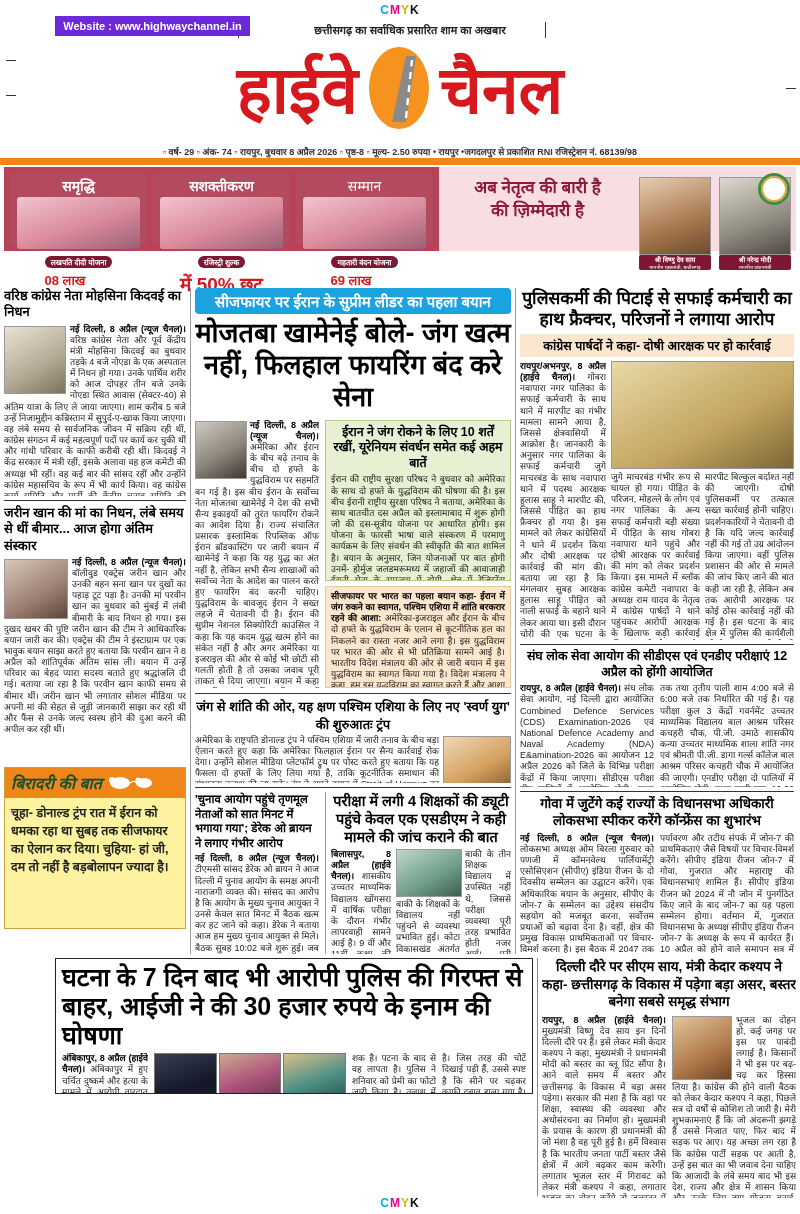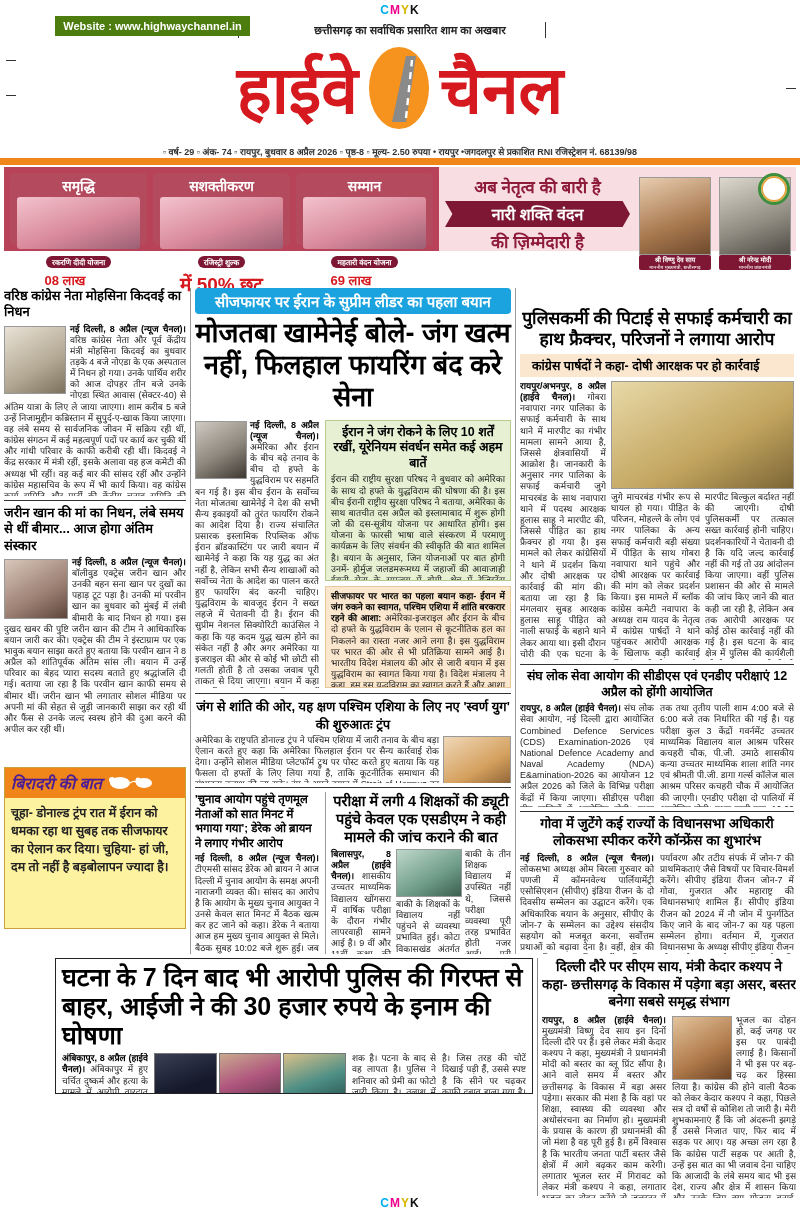--- a/index.html
+++ b/index.html
@@ -36,21 +36,21 @@
 <div id="page">
 
   <div class="abs cmyk" style="top:3px;left:0;width:100%;text-align:center;"><span class="c">C</span><span class="m">M</span><span class="y">Y</span><span class="k">K</span></div>
 
   <div class="abs" style="top:60px;left:6px;width:10px;border-top:1px solid #333;"></div>
   <div class="abs" style="top:95px;left:6px;width:10px;border-top:1px solid #333;"></div>
   <div class="abs" style="top:88px;right:4px;width:10px;border-top:1px solid #333;"></div>
   <div class="abs" style="top:22px;left:238px;height:16px;border-left:1px solid #333;"></div>
   <div class="abs" style="top:22px;left:545px;height:16px;border-left:1px solid #333;"></div>
 
-  <div class="abs" style="top:16px;left:55px;width:195px;background:#4d7c0f;color:#fff;font-weight:bold;font-size:11px;text-align:center;padding:4px 0;"><span>Website : www.highwaychannel.in</span></div>
+  <div class="abs" style="top:16px;left:55px;width:195px;background:#6d28d9;color:#fff;font-weight:bold;font-size:11px;text-align:center;padding:4px 0;"><span>Website : www.highwaychannel.in</span></div>
   <div class="abs" style="top:22px;left:280px;width:260px;text-align:center;font-size:11px;font-weight:bold;color:#222;">छत्तीसगढ़ का सर्वाधिक प्रसारित शाम का अखबार</div>
 
   <div class="abs" style="top:44px;left:0;width:100%;text-align:center;">
     <div style="display:inline-flex;align-items:center;gap:10px;">
       <span class="mast" style="font-size:66px;line-height:92px;">हाईवे</span>
       <span>
         <svg width="62" height="84" viewBox="0 0 62 84">
           <ellipse cx="31" cy="42" rx="30" ry="41" fill="#f6921e"></ellipse>
           <polygon points="24,76 38,76 48,10 38,10" fill="#8a8a8a"></polygon>
           <line x1="38" y1="72" x2="44" y2="14" stroke="#ffffff" stroke-width="2.4" stroke-dasharray="7 6"></line>
@@ -62,40 +62,39 @@
 
   <div class="abs" style="top:145px;left:0;width:100%;text-align:center;font-size:9px;font-weight:bold;color:#333;">▫ वर्ष- 29 ▫ अंक- 74 ▫ रायपुर, बुधवार 8 अप्रैल 2026 ▫ पृष्ठ-8 ▫ मूल्य- 2.50 रुपया • रायपुर  •जगदलपुर से प्रकाशित   RNI रजिस्ट्रेशन नं. 68139/98</div>
 
   <div class="abs" style="top:158px;left:0;width:100%;height:7px;background:#f08519;"></div>
 
   <div class="abs" style="top:167px;left:4px;width:792px;height:84px;background:#f8dde3;display:flex;">
     <div style="width:435px;background:#b84257;display:flex;gap:6px;padding:6px;box-sizing:border-box;">
       <div class="card" style="flex:1;padding:3px;">
         <div style="font-size:14px;font-weight:800;">समृद्धि</div>
         <div class="card-ph" style="height:52px;margin:2px 4px;"></div>
-        <div><span class="badge">रकरणि दीदी योजना</span></div>
+        <div><span class="badge">लखपति दीदी योजना</span></div>
         <div style="margin-top:2px;"><span class="valuebox" style="font-size:13px;">08 लाख</span><span style="font-size:7px;font-weight:bold;"> </span><span style="font-size:7px;font-weight:bold;">लाभान्वित</span></div>
       </div>
       <div class="card" style="flex:1;padding:3px;">
         <div style="font-size:14px;font-weight:800;">सशक्तीकरण</div>
         <div class="card-ph" style="height:52px;margin:2px 4px;"></div>
         <div><span class="badge">रजिस्ट्री शुल्क</span></div>
         <div style="margin-top:2px;"><span class="valuebox" style="font-size:19px;">में 50% छूट</span></div>
       </div>
       <div class="card" style="flex:1;padding:3px;">
-        <div style="font-size:14px;font-weight:700;">सम्मान</div>
+        <div style="font-size:14px;font-weight:400;">सम्मान</div>
         <div class="card-ph" style="height:52px;margin:2px 4px;"></div>
         <div><span class="badge">महतारी वंदन योजना</span></div>
         <div style="margin-top:2px;"><span class="valuebox" style="font-size:13px;">69 लाख</span><span style="font-size:7px;font-weight:bold;"> </span><span style="font-size:7px;font-weight:bold;">लाभान्वित</span></div>
       </div>
     </div>
     <div style="flex:1;position:relative;padding:8px 6px;box-sizing:border-box;">
       <div style="width:185px;text-align:center;">
         <div class="slog" style="font-size:17px;">अब नेतृत्व की बारी है</div>
-        <div style="background:#7e1734;color:#fff;font-weight:800;font-size:16px;padding:2px 6px;margin:3px 0;clip-path:polygon(0 0,96% 0,100% 50%,96% 100%,0 100%,4% 50%);">नारी शक्ति वंदन</div>
         <div class="slog" style="font-size:17px;">की ज़िम्मेदारी है</div>
       </div>
       <div class="abs" style="top:10px;left:200px;width:72px;height:92px;">
         <div class="ph" style="height:76px;background:linear-gradient(160deg,#e8cdb0,#a8784e 60%,#6e4a2e);"></div>
         <div class="person-strip">
             <div style="font-size:6.5px;font-weight:bold;">श्री विष्णु देव साय</div>
             <div style="font-size:5px;">माननीय मुख्यमंत्री, छत्तीसगढ़</div>
           </div>
       </div>
       <div class="abs" style="top:10px;left:280px;width:72px;height:92px;">
@@ -126,21 +125,21 @@
       <div class="hl" style="font-size:13px;line-height:1.25;">जरीन खान की मां का निधन, लंबे समय से थीं बीमार... आज होगा अंतिम संस्कार</div>
       <div class="bt" style="margin-top:3px;">
         <span class="ph" style="float:left;width:62px;height:58px;margin:2px 4px 2px 0;background:linear-gradient(150deg,#d9c6bb,#9b7f72 60%,#5e463c);display:block;"></span>
         <b>नई दिल्ली, 8 अप्रैल (न्यूज चैनल)।</b>
         <span>बॉलीवुड एक्ट्रेस जरीन खान और उनकी बहन सना खान पर दुखों का पहाड़ टूट पड़ा है। उनकी मां परवीन खान का बुधवार को मुंबई में लंबी बीमारी के बाद निधन हो गया। इस दुखद खबर की पुष्टि जरीन खान की टीम ने आधिकारिक बयान जारी कर की। एक्ट्रेस की टीम ने इंस्टाग्राम पर एक भावुक बयान साझा करते हुए बताया कि परवीन खान ने 8 अप्रैल को शांतिपूर्वक अंतिम सांस ली। बयान में उन्हें परिवार का बेहद प्यारा सदस्य बताते हुए श्रद्धांजलि दी गई। बताया जा रहा है कि परवीन खान काफी समय से बीमार थीं। जरीन खान भी लगातार सोशल मीडिया पर अपनी मां की सेहत से जुड़ी जानकारी साझा कर रही थीं और फैंस से उनके जल्द स्वस्थ होने की दुआ करने की अपील कर रही थीं।</span>
       </div>
     </div>
 
     <div class="clip" style="height:160px;margin-top:4px;border:1px solid #caa23a;">
       <div style="background:#f08519;padding:4px 6px;display:flex;align-items:center;gap:6px;">
-        <span style="color:#4c1d95;font-weight:800;font-size:16px;font-style:italic;">बिरादरी की बात</span>
+        <span style="color:#14532d;font-weight:800;font-size:16px;font-style:italic;">बिरादरी की बात</span>
         <span>
           <svg width="46" height="18" viewBox="0 0 46 18">
             <ellipse cx="12" cy="11" rx="10" ry="6" fill="#fff"></ellipse>
             <circle cx="4" cy="8" r="3" fill="#fff"></circle>
             <path d="M22 11 q6 -4 8 2" stroke="#fff" fill="none" stroke-width="1.4"></path>
             <ellipse cx="36" cy="11" rx="8" ry="5" fill="#fff"></ellipse>
             <circle cx="30" cy="8" r="2.5" fill="#fff"></circle>
           </svg>
         </span>
       </div>
@@ -204,23 +203,23 @@
             <div class="bt" style="margin-top:2px;">बाकी के शिक्षकों के विद्यालय नहीं पहुंचने से व्यवस्था प्रभावित हुई। कोटा विकासखंड अंतर्गत शासकीय उच्चतर माध्यमिक विद्यालय खोंगसरा में 9वीं और 11वीं का वार्षिक परीक्षा हो रही है, सोमवार को परीक्षा के लिए विद्यालय में कुल चार शिक्षकों की ड्यूटी लगाई गई थी, लेकिन परीक्षा प्रारंभ होने के बाद भी सुबह 9:30 बजे तक केवल एक शिक्षक कौशल कुर्रे ही केंद्र पर मौजूद रहे।</div>
           </div>
           <div class="bt" style="flex:1;">बाकी के तीन शिक्षक विद्यालय में उपस्थित नहीं थे, जिससे परीक्षा व्यवस्था पूरी तरह प्रभावित होती नजर आई। पूरी परीक्षा व्यवस्था एक ही शिक्षक के भरोसे संचालित होती रही। इनके द्वारा अकेले ही बच्चों को प्रश्न उत्तर पुस्तिका का वितरण कर सभी बच्चों के कक्षाओं की देखरेख भी कर रहे थे। अभिभावकों और ग्रामीणों में इसे लेकर नाराजगी देखी जा रही है। विद्यालय खोंगसरा में पदस्थ अधिकतर शिक्षक बिलासपुर में निवास करते हैं, जिससे शिक्षक रोजाना ट्रेन के माध्यम से खोंगसरा तक आते-जाते हैं। समय पर ट्रेन न मिलना या देरी होना सीधे तौर पर स्कूल की व्यवस्था को प्रभावित कर रहा है। यही वजह है कि परीक्षा जैसे महत्वपूर्ण दिन पर भी शिक्षक समय पर केंद्र तक नहीं पहुंच सके।</div>
         </div>
       </div>
     </div>
   </div>
 
   <div class="abs clip" style="top:288px;left:518px;width:278px;height:666px;padding:0 2px;box-sizing:border-box;">
 
-    <div class="clip" style="height:352px;margin-top:20px;">
+    <div class="clip" style="height:352px;">
       <div class="hl" style="font-size:17.5px;line-height:1.2;text-align:center;">पुलिसकर्मी की पिटाई से सफाई कर्मचारी का हाथ फ्रैक्चर, परिजनों ने लगाया आरोप</div>
-      <div class="peach hl" style="font-size:12.5px;padding:3px 12px;margin:4px 0;">कांग्रेस पार्षदों ने कहा- दोषी आरक्षक पर हो कार्रवाई</div>
+      <div class="peach hl" style="font-size:12.5px;text-align:center;padding:3px 12px;margin:4px 0;">कांग्रेस पार्षदों ने कहा- दोषी आरक्षक पर हो कार्रवाई</div>
       <div style="display:flex;gap:5px;">
         <div class="bt clip" style="width:86px;height:290px;">
           <b>रायपुर/अभनपुर, 8 अप्रैल (हाईवे चैनल)।</b>
           <span>गोबरा नवापारा नगर पालिका के सफाई कर्मचारी के साथ थाने में मारपीट का गंभीर मामला सामने आया है, जिससे क्षेत्रवासियों में आक्रोश है। जानकारी के अनुसार नगर पालिका के सफाई कर्मचारी जुगे माचरबंड के साथ नवापारा थाने में पदस्थ आरक्षक हुलास साहू ने मारपीट की, जिससे पीड़ित का हाथ फ्रैक्चर हो गया है। इस मामले को लेकर कांग्रेसियों ने थाने में प्रदर्शन किया और दोषी आरक्षक पर कार्रवाई की मांग की। बताया जा रहा है कि मंगलवार सुबह आरक्षक हुलास साहू पीड़ित को नाली सफाई के बहाने थाने लेकर आया था। इसी दौरान चोरी की एक घटना के संबंध में पूछताछ करते हुए उसके साथ मारपीट की गई। परिजनों का आरोप है कि पूछताछ के नाम पर बेरहमी से उसकी पिटाई की गई, जिससे</span>
         </div>
         <div style="flex:1;">
           <div class="ph" style="height:106px;background:linear-gradient(150deg,#e8d9a8,#c2a45e 60%,#7c6636);"></div>
           <div style="display:flex;gap:5px;margin-top:3px;">
             <div class="bt clip" style="flex:1;height:176px;">जुगे माचरबंड गंभीर रूप से घायल हो गया। पीड़ित के परिजन, मोहल्ले के लोग एवं नगर पालिका के अन्य सफाई कर्मचारी बड़ी संख्या में पीड़ित के साथ गोबरा नवापारा थाने पहुंचे और दोषी आरक्षक पर कार्रवाई की मांग को लेकर प्रदर्शन किया। इस मामले में ब्लॉक कांग्रेस कमेटी नवापारा के अध्यक्ष राम यादव के नेतृत्व में कांग्रेस पार्षदों ने थाने पहुंचकर आरोपी आरक्षक के खिलाफ कड़ी कार्रवाई की मांग को लेकर प्रदर्शन किया। कांग्रेस नेताओं ने कहा कि आम जनता और कर्मचारियों के साथ इस तरह की</div>
             <div class="bt clip" style="flex:1;height:176px;">मारपीट बिल्कुल बर्दाश्त नहीं की जाएगी। दोषी पुलिसकर्मी पर तत्काल सख्त कार्रवाई होनी चाहिए। प्रदर्शनकारियों ने चेतावनी दी है कि यदि जल्द कार्रवाई नहीं की गई तो उग्र आंदोलन किया जाएगा। वहीं पुलिस प्रशासन की ओर से मामले की जांच किए जाने की बात कही जा रही है, लेकिन अब तक आरोपी आरक्षक पर कोई ठोस कार्रवाई नहीं की गई है। इस घटना के बाद क्षेत्र में पुलिस की कार्यशैली को लेकर सवाल खड़े हो रहे हैं और पीड़ित को न्याय दिलाने की मांग तेज होती जा रही है।</div>

